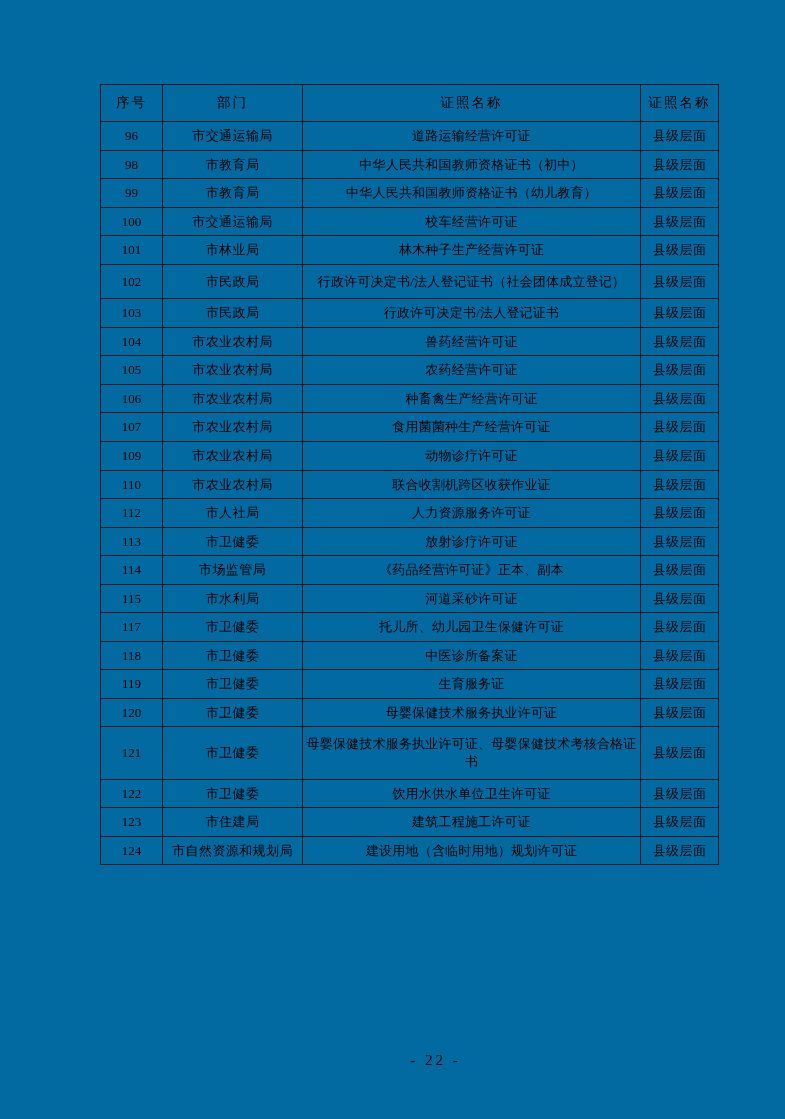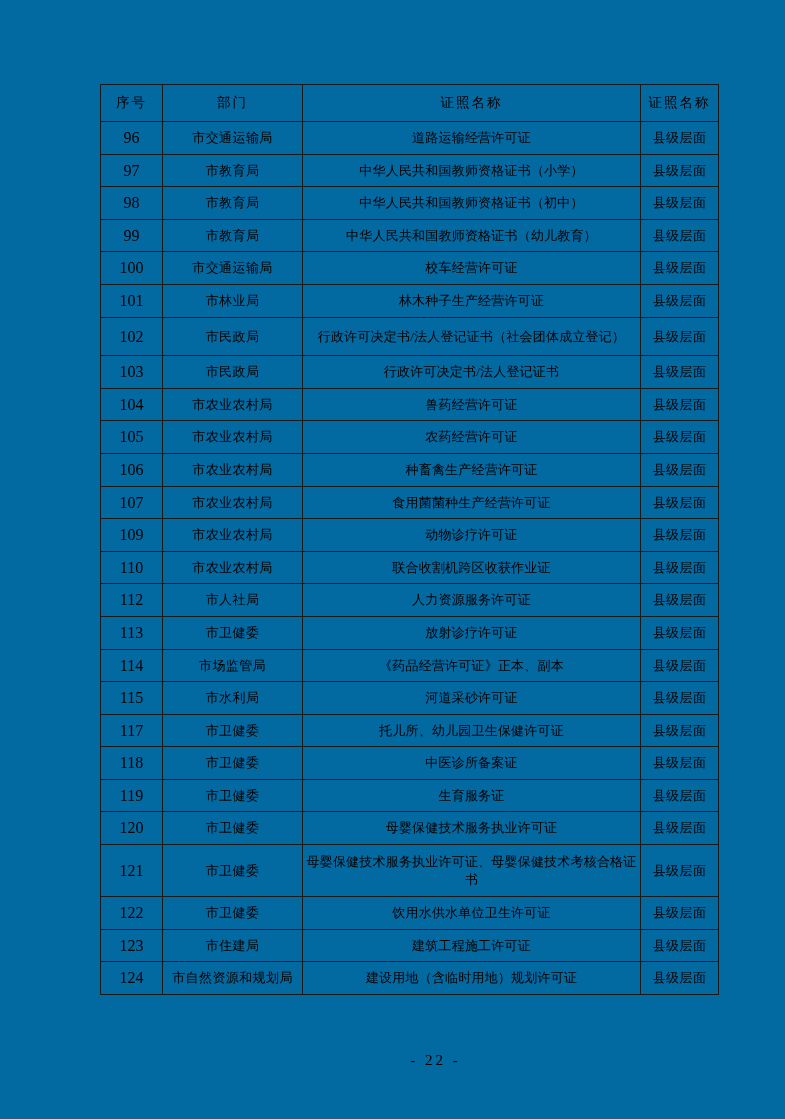--- a/index.html
+++ b/index.html
@@ -50,21 +50,21 @@
     font-family: "Liberation Serif", serif;
     font-weight: normal;
     letter-spacing: 0.4px;
   }
   table.doc-table thead th {
     height: 26px;
     font-size: 13.5px;
     letter-spacing: 2px;
   }
   table.doc-table td.seq {
-    font-size: 16px;
+    font-size: 13px;
     letter-spacing: 0;
   }
   table.doc-table td.name {
     letter-spacing: 0.2px;
   }
   table.doc-table td.tall {
     padding-top: 8px;
     padding-bottom: 8px;
     text-align: center;
   }
@@ -102,26 +102,20 @@
         </tr>
       </thead>
       <tbody id="table-body">
           <tr>
             <td class="seq">96</td>
             <td class="dept">市交通运输局</td>
             <td class="name">道路运输经营许可证</td>
             <td class="level">县级层面</td>
           </tr>
           <tr>
-            <td class="seq">97</td>
-            <td class="dept">市教育局</td>
-            <td class="name">中华人民共和国教师资格证书（小学）</td>
-            <td class="level">县级层面</td>
-          </tr>
-          <tr>
             <td class="seq">98</td>
             <td class="dept">市教育局</td>
             <td class="name">中华人民共和国教师资格证书（初中）</td>
             <td class="level">县级层面</td>
           </tr>
           <tr>
             <td class="seq">99</td>
             <td class="dept">市教育局</td>
             <td class="name">中华人民共和国教师资格证书（幼儿教育）</td>
             <td class="level">县级层面</td>

